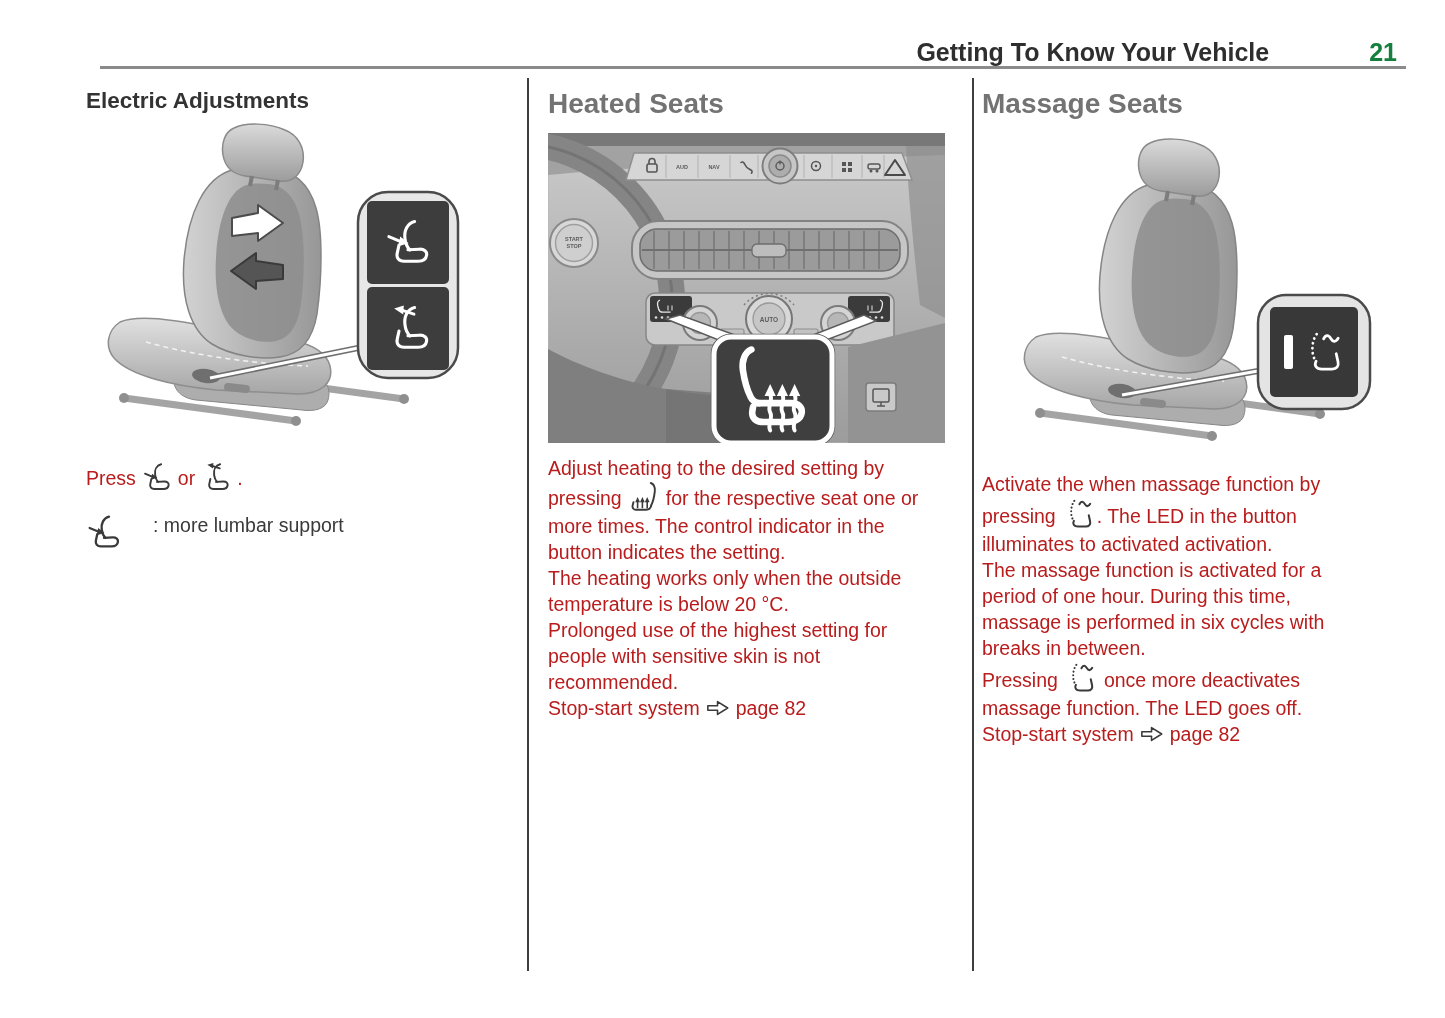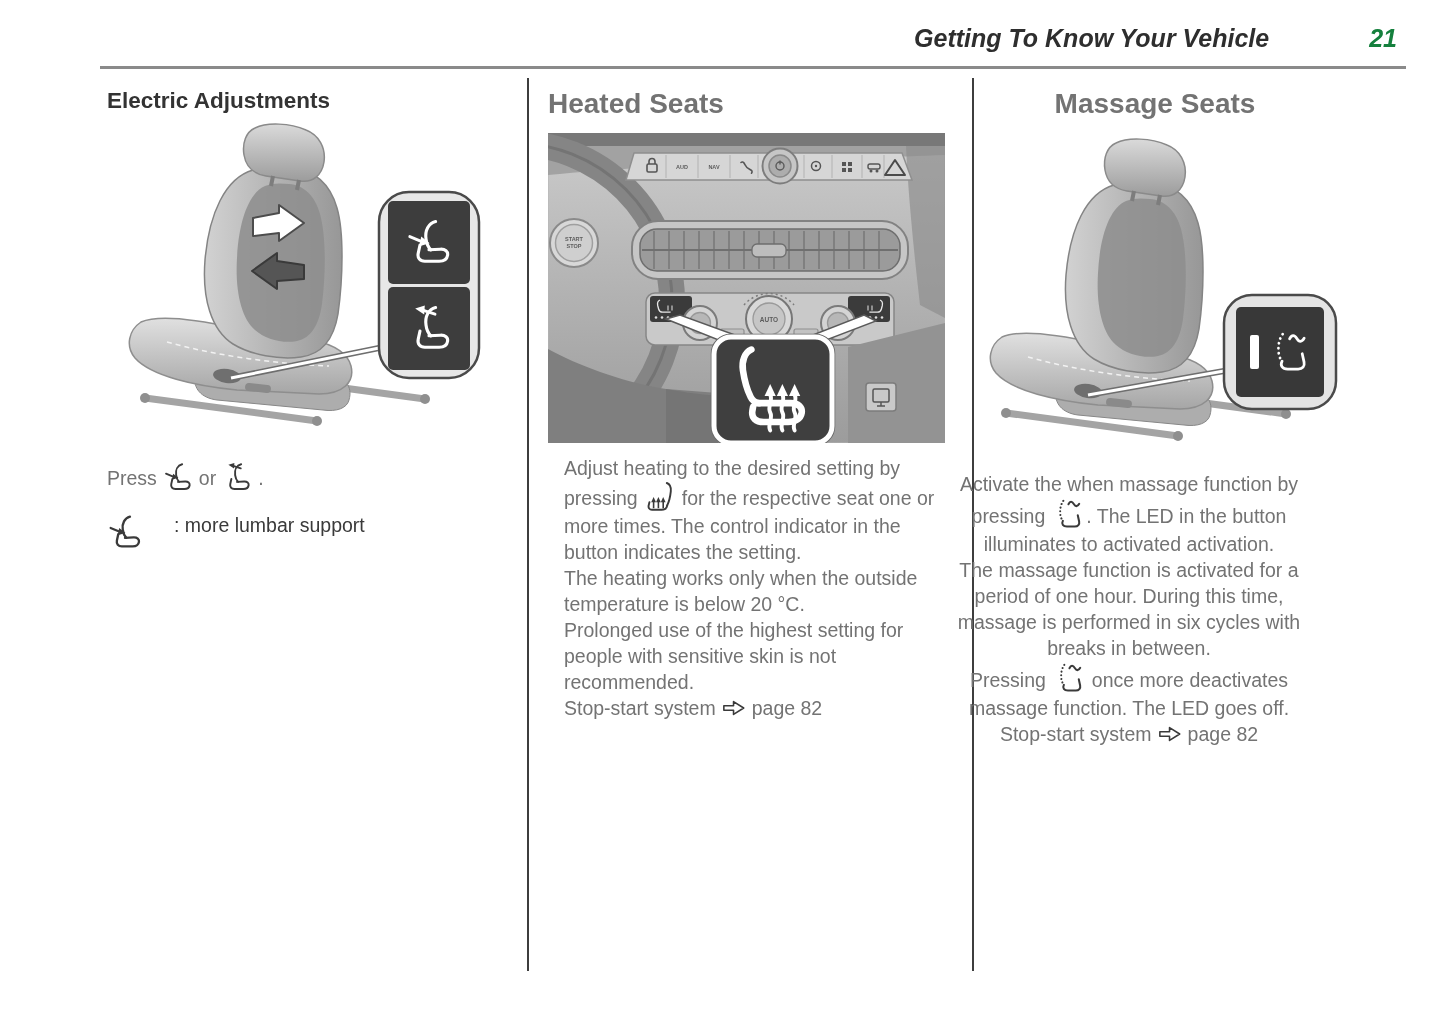--- a/index.html
+++ b/index.html
@@ -1,31 +1,31 @@
 <!DOCTYPE html>
 <html><head>
 <meta charset="utf-8">
 <style>
   html,body{margin:0;padding:0;background:#ffffff;}
   #page{position:relative;width:1445px;height:1018px;background:#fff;overflow:hidden;
         font-family:"Liberation Sans","DejaVu Sans",sans-serif;color:#3a3a3a;}
-  .header{position:absolute;top:24px;left:100px;right:48px;display:flex;justify-content:flex-end;align-items:baseline;font-style:italic;}
+  .header{position:absolute;top:38px;left:100px;right:48px;display:flex;justify-content:flex-end;align-items:baseline;}
   .header .title{font-size:25px;font-weight:700;color:#2e2e2e;}
   .header .pagenum{font-size:25px;font-weight:700;color:#15803d;margin-left:100px;}
   .rule{position:absolute;top:66px;left:100px;width:1306px;height:3px;background:#8a8a8a;}
   .divider{position:absolute;top:78px;width:2px;height:893px;background:#3e3e3e;}
   .col{position:absolute;top:88px;}
-  #col-electric{left:107px;width:402px;}
+  #col-electric{left:86px;width:402px;}
   #col-heated{left:548px;width:397px;}
-  #col-massage{left:948px;width:414px;text-align:center;}
+  #col-massage{left:982px;width:414px;}
   h2.colhead{font-size:28px;font-weight:700;color:#737373;margin:0 0 13px 0;}
   h3.colhead-sm{font-size:22.5px;font-weight:700;color:#333;margin:0 0 4px 0;}
   figure{margin:0;}
-  .bodytext{font-size:19.5px;line-height:26px;color:#737373;}
-  #col-heated .bodytext{width:383px;margin-top:8px;margin-left:16px;}
+  .bodytext{font-size:19.5px;line-height:26px;color:#b91c1c;}
+  #col-heated .bodytext{width:383px;margin-top:8px;}
   #col-massage .bodytext{width:362px;margin-top:22px;}
   p{margin:0;}
   .inl-ic{display:inline-block;vertical-align:-8px;margin:0 6px;color:#3a3a3a;}
   .inl-ic.tight-r{margin-right:1px;}
   .ref-ic{display:inline-block;vertical-align:-3px;margin:0 6px;color:#3a3a3a;}
   .press-line{margin-top:30px;font-size:19.5px;line-height:26px;}
   .press-line .inl-ic{vertical-align:-7px;}
   .def-row{display:flex;align-items:flex-start;margin-top:22px;}
   .def-row .def-ic{flex:0 0 36px;margin-right:31px;color:#3a3a3a;}
   .def-row .def-label{font-size:19.5px;padding-bottom:4px;}

